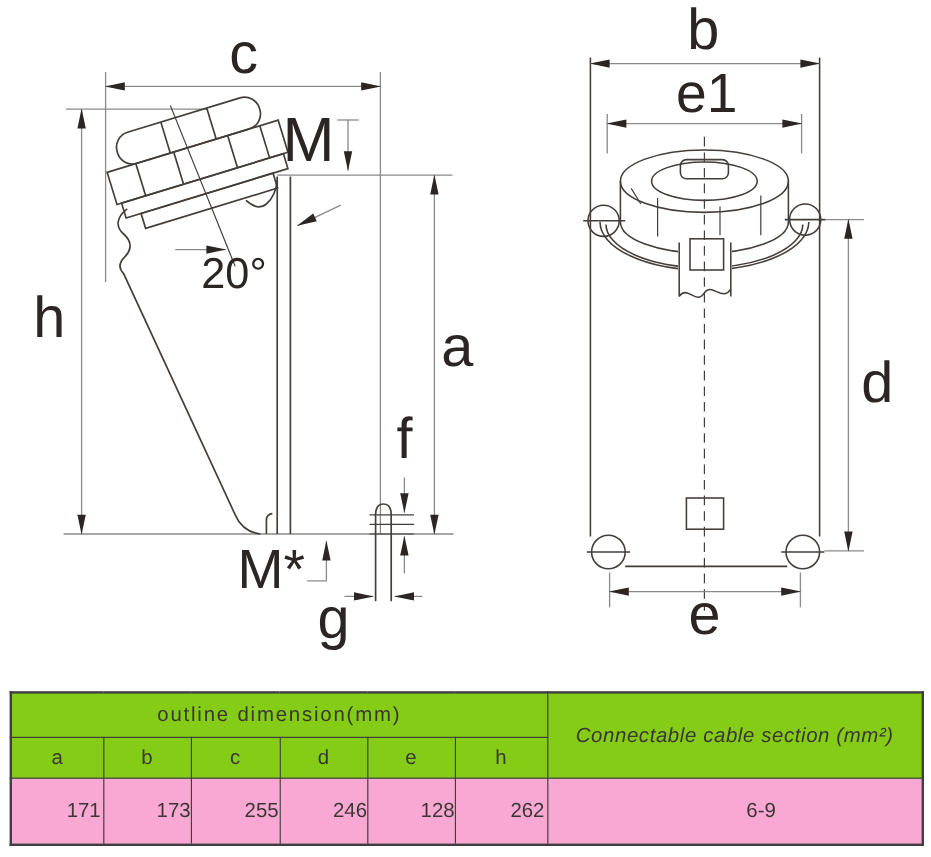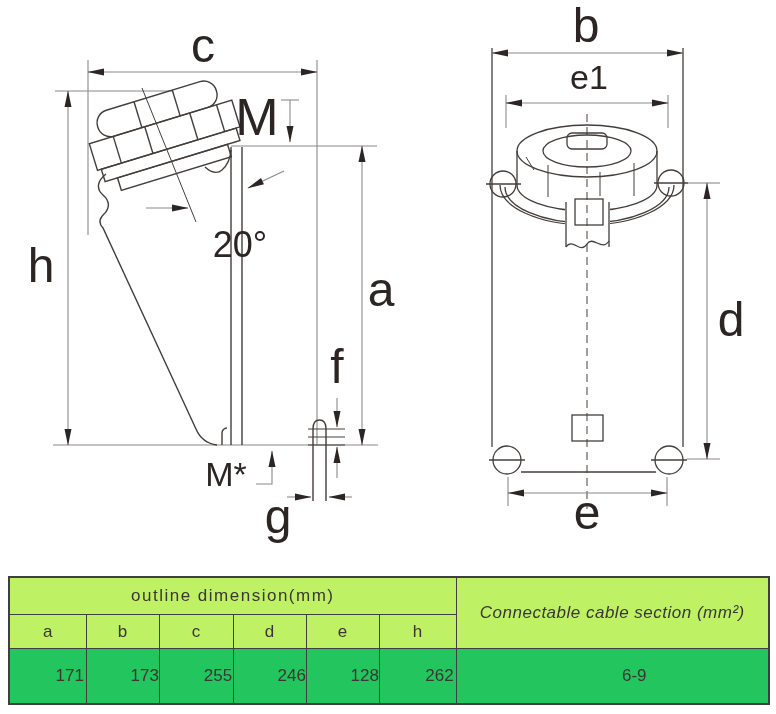--- a/index.html
+++ b/index.html
@@ -3,31 +3,31 @@
 <meta charset="utf-8">
 <style>
   html,body{margin:0;padding:0;background:#ffffff;}
   body{width:776px;height:714px;overflow:hidden;font-family:"Liberation Sans",sans-serif;}
   .stage{position:relative;width:776px;height:714px;background:#fff;}
   .drawing{position:absolute;left:0;top:0;width:776px;height:562px;}
   .drawing svg{position:absolute;left:0;top:0;}
   .lbl{position:absolute;transform:translate(-50%,-50%);color:#2b2523;font-size:48px;
        line-height:1;white-space:nowrap;font-family:"Liberation Sans",sans-serif;}
   .lbl.big{font-size:52px;}
-  .lbl.mid{font-size:34px;}
+  .lbl.mid{font-size:46px;}
   .lbl.small{font-size:36px;}
   .dim-table{position:absolute;left:8px;top:576px;width:760px;border-collapse:collapse;
              table-layout:fixed;color:#3b3633;border:2px solid #3f3f3f;}
   .dim-table td{border:1px solid #3f3f3f;text-align:center;vertical-align:middle;
                 font-size:17px;padding:0;}
-  .dim-table tr.hd td{background:#bef264;}
+  .dim-table tr.hd td{background:#84cc16;}
   .dim-table td.group{height:36px;letter-spacing:1.5px;}
   .dim-table td.cable{letter-spacing:0.5px;font-style:italic;}
   .dim-table tr.sub td{height:33px;}
-  .dim-table tr.vals td{height:54px;background:#22c55e;padding-left:44px;}
+  .dim-table tr.vals td{height:54px;background:#f9a8d4;padding-left:44px;}
 </style>
 </head>
 <body>
 
 <div class="stage">
 
   <div class="drawing">
     <svg width="776" height="562" viewBox="0 0 776 562">
       <defs>
         <marker id="arr" viewBox="0 0 18 8" refX="17" refY="4" markerWidth="18" markerHeight="8" orient="auto-start-reverse" markerUnits="userSpaceOnUse">
@@ -159,21 +159,21 @@
           <line x1="707" y1="183" x2="707" y2="459" marker-start="url(#arr)" marker-end="url(#arr)"></line>
           <line x1="508" y1="493" x2="667" y2="493" marker-start="url(#arr)" marker-end="url(#arr)"></line>
         </g>
       </g>
     </svg>
 
     <div class="lbl" style="left:203px;top:46px;">c</div>
     <div class="lbl big" style="left:257px;top:117px;">M</div>
     <div class="lbl" style="left:41px;top:266px;">h</div>
     <div class="lbl" style="left:381px;top:290px;">a</div>
-    <div class="lbl small" style="left:195px;top:245px;margin-left:45px;">20°</div>
+    <div class="lbl small" style="left:195px;top:228px;">20°</div>
     <div class="lbl" style="left:337px;top:367px;">f</div>
     <div class="lbl mid" style="left:226px;top:474px;">M*</div>
     <div class="lbl" style="left:278px;top:517px;">g</div>
 
     <div class="lbl" style="left:586px;top:26px;">b</div>
     <div class="lbl mid" style="left:589px;top:77px;">e1</div>
     <div class="lbl" style="left:731px;top:320px;">d</div>
     <div class="lbl" style="left:587px;top:513px;">e</div>
   </div>
 

